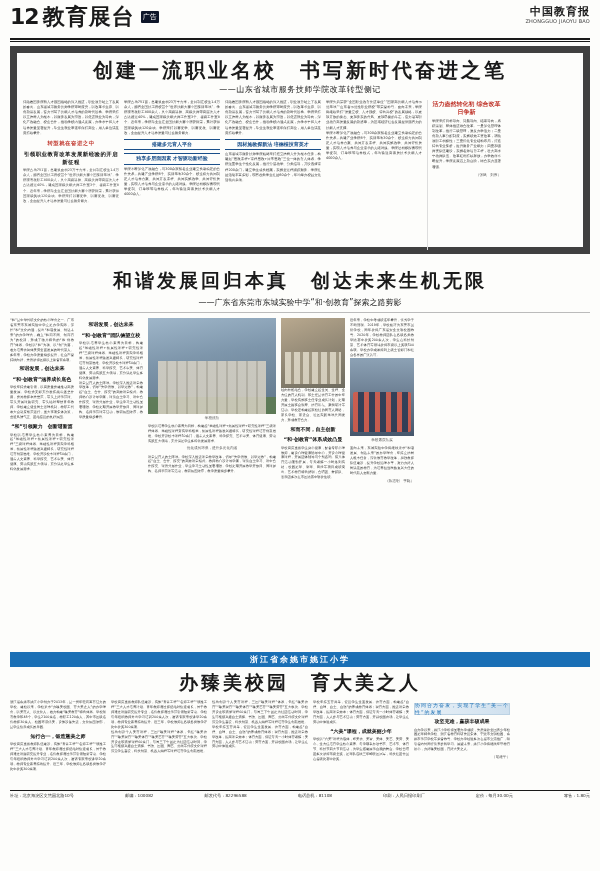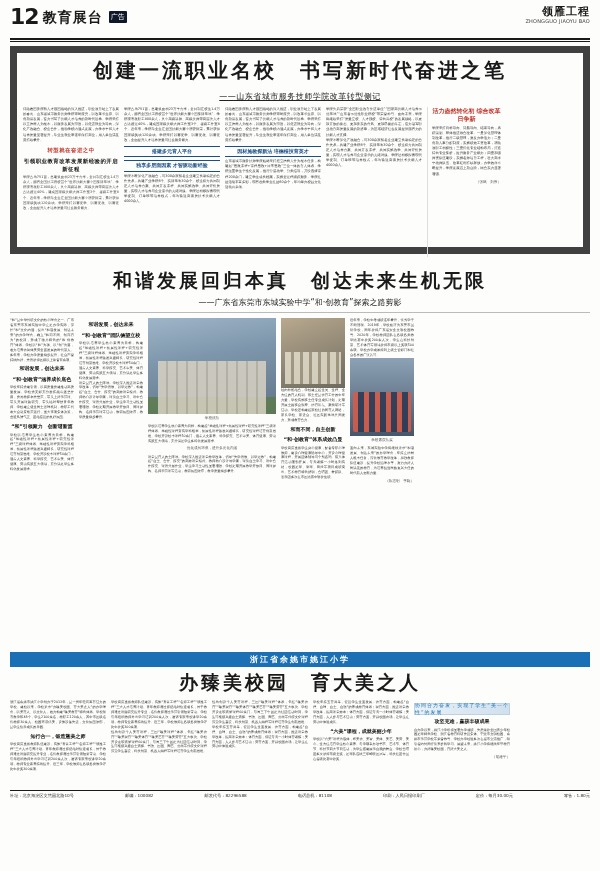--- a/index.html
+++ b/index.html
@@ -10,36 +10,36 @@
     font-family:"DejaVu Sans","Liberation Sans",sans-serif;
     color:#1a1a1a;
     overflow:hidden;
   }
   .page { position:relative; width:600px; height:801px; padding:6px 10px 0 10px; }
 
   
   .masthead { display:flex; align-items:flex-start; justify-content:space-between; height:30px; }
   .mast-left { display:flex; align-items:center; gap:4px; }
   .page-num { font-size:22px; font-weight:bold; letter-spacing:-1px; line-height:1; }
-  .mast-title { font-size:14px; font-weight:bold; letter-spacing:1px; line-height:1; }
+  .mast-title { font-size:22px; font-weight:bold; letter-spacing:1px; line-height:1; }
   .mast-badge {
     display:inline-block; background:#0f172a; color:#fff; font-size:7px;
     padding:1px 2px; border-radius:1px; margin-left:2px; vertical-align:top;
   }
   .mast-right { text-align:right; line-height:1.15; }
   .mast-right .cn { font-size:11px; font-weight:bold; letter-spacing:1px; }
   .mast-right .en { font-size:5px; color:#444; letter-spacing:0.2px; }
   .rule-thick { height:2px; background:#1a1a1a; margin-top:2px; }
   .rule-thin { height:1px; background:#1a1a1a; margin-top:1px; }
 
   
   .a1 { position:relative; border:7px solid #404040; margin-top:4px; padding:6px 6px 4px 6px; height:208px; }
   .a1-head { text-align:center; }
   .a1-title { font-size:20px; font-weight:bold; letter-spacing:3px; line-height:1.1; }
-  .a1-sub { font-size:8px; color:#222; margin-top:10px; letter-spacing:.5px;text-decoration:underline; }
+  .a1-sub { font-size:8px; color:#222; margin-top:3px; letter-spacing:.5px; }
   .a1-body { display:flex; gap:5px; margin-top:5px; height:150px; }
   .col { font-size:3.4px; line-height:1.5; color:#333; text-align:justify; overflow:hidden; }
   .c-w { width:96px; }
   .sub-h { font-size:5.4px; font-weight:bold; text-align:center; margin:3px 0 2px; letter-spacing:.5px; color:#111; }
   .sub-h.red { color:#c0352b; }
   .box-h {
     font-size:5px; font-weight:bold; text-align:center; color:#1a4f8a;
     border-top:1px solid #1a4f8a; border-bottom:1px solid #1a4f8a;
     padding:1px 0; margin:3px 0 2px;
   }
@@ -114,21 +114,21 @@
 
 <div class="page">
 
   <div class="masthead">
     <div class="mast-left">
       <span class="page-num">12</span>
       <span class="mast-title">教育展台</span>
       <span class="mast-badge">广告</span>
     </div>
     <div class="mast-right">
-      <div class="cn">领雁工程</div>
+      <div class="cn">中国教育报</div>
       <div class="en">ZHONGGUO JIAOYU BAO</div>
     </div>
   </div>
   <div class="rule-thick"></div>
   <div class="rule-thin"></div>
 
   <div class="a1">
     <div class="a1-head">
       <div class="a1-title">创建一流职业名校　书写新时代奋进之笔</div>
       <div class="a1-sub">——山东省城市服务技师学院改革转型侧记</div>

